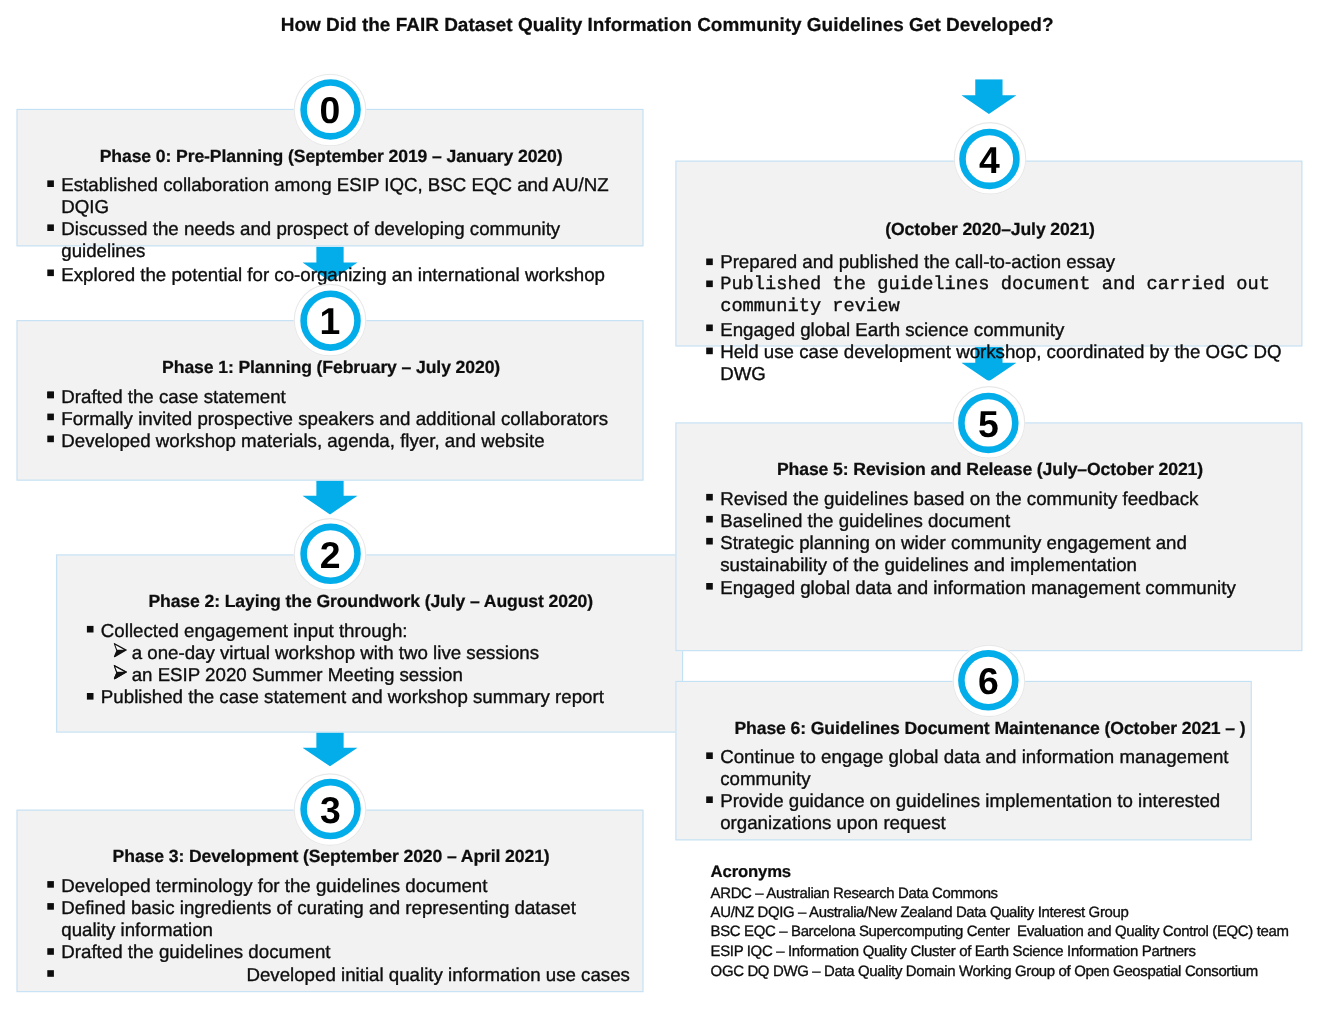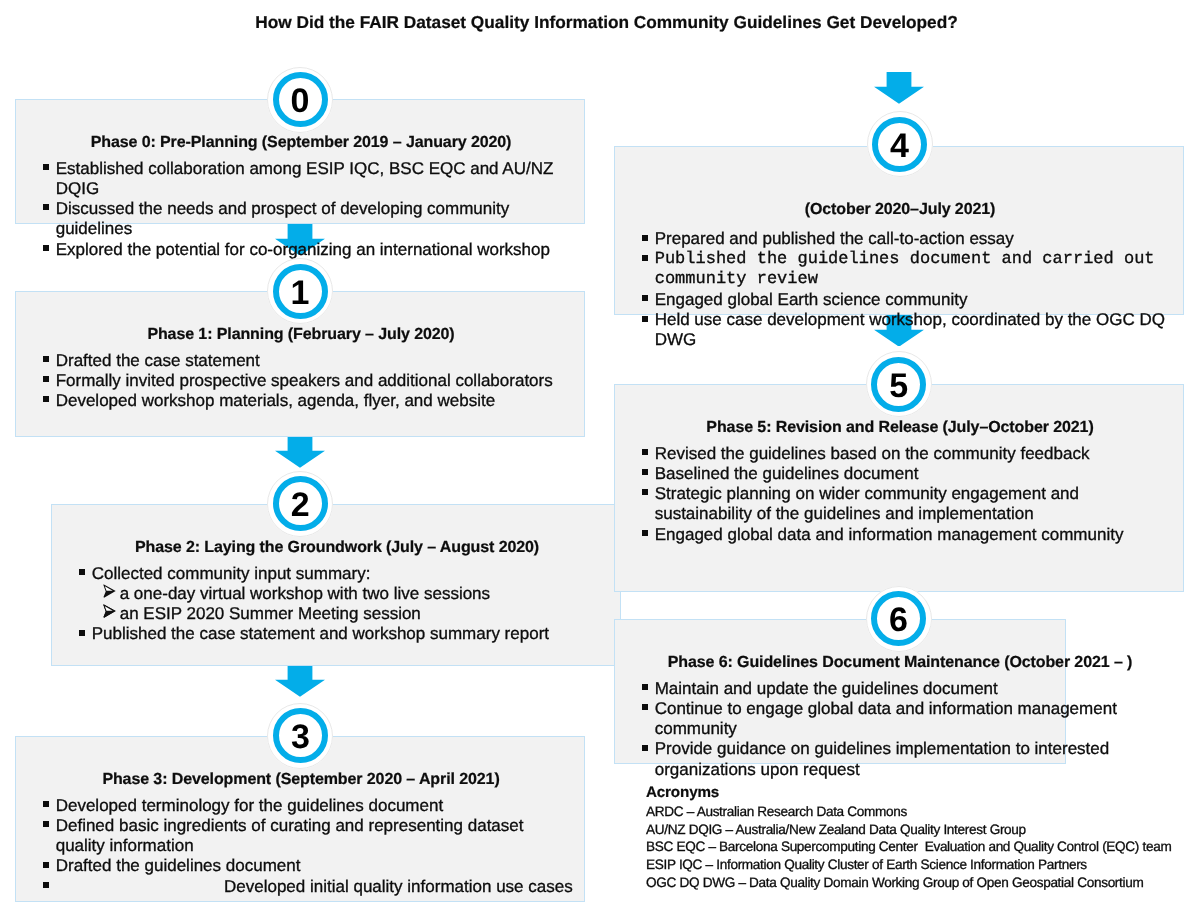--- a/index.html
+++ b/index.html
@@ -83,21 +83,21 @@
       <li style="padding-left:13px;"><span class="bsq" style="left:0.1px;top:5.4px;"></span></li>
       <li style="padding-left:13px;"><span class="bsq" style="left:0.1px;top:5.4px;"></span><span>Drafted the case statement</span></li>
       <li style="padding-left:13px;"><span class="bsq" style="left:0.1px;top:5.4px;"></span><span>Formally invited prospective speakers and additional collaborators</span></li>
       <li style="padding-left:13px;"><span class="bsq" style="left:0.1px;top:5.4px;"></span><span>Developed workshop materials, agenda, flyer, and website</span></li>
     </ul>
   </div>
 
   <div class="pbox" style="left:15px;top:504px;width:570px;height:162px;margin-left:36px;">
     <div class="ph-title" style="position:absolute;left:0;top:33.3px;width:570px;">Phase 2: Laying the Groundwork (July – August 2020)</div>
     <ul style="position:absolute;left:26.7px;top:58.7px;width:530px;">
-      <li style="padding-left:13px;"><span class="bsq" style="left:0.1px;top:5.4px;"></span><span>Collected community input summary:</span></li>
+      <li style="padding-left:13px;"><span class="bsq" style="left:0.1px;top:5.4px;"></span><span>Collected engagement input through:</span></li>
       <li style="padding-left:41px;"><svg class="arw" style="left:24.7px;top:-0.3px;" width="12.8" height="14.0" viewBox="0 0 11 12.2">
             <path d="M0.35 0.3 L11 6.05 L0.85 11.9 L0.35 11.25 L2.3 6.55 L0.35 1.05 Z" fill="#111"></path>
             <path d="M1.5 2.0 L8.4 5.85 L3.0 5.85 Z" fill="#ffffff"></path>
           </svg><span>a one-day virtual workshop with two live sessions</span></li>
       <li style="padding-left:41px;"><svg class="arw" style="left:24.7px;top:-0.3px;" width="12.8" height="14.0" viewBox="0 0 11 12.2">
             <path d="M0.35 0.3 L11 6.05 L0.85 11.9 L0.35 11.25 L2.3 6.55 L0.35 1.05 Z" fill="#111"></path>
             <path d="M1.5 2.0 L8.4 5.85 L3.0 5.85 Z" fill="#ffffff"></path>
           </svg></li>
       <li style="padding-left:41px;"><svg class="arw" style="left:24.7px;top:-0.3px;" width="12.8" height="14.0" viewBox="0 0 11 12.2">
             <path d="M0.35 0.3 L11 6.05 L0.85 11.9 L0.35 11.25 L2.3 6.55 L0.35 1.05 Z" fill="#111"></path>
@@ -130,24 +130,23 @@
   <div class="pbox" style="left:614px;top:384px;width:570px;height:208px;">
     <div class="ph-title" style="position:absolute;left:0;top:33.3px;width:570px;">Phase 5: Revision and Release (July–October 2021)</div>
     <ul style="position:absolute;left:26.7px;top:58.7px;width:530px;">
       <li style="padding-left:13px;"><span class="bsq" style="left:0.1px;top:5.4px;"></span><span>Revised the guidelines based on the community feedback</span></li>
       <li style="padding-left:13px;"><span class="bsq" style="left:0.1px;top:5.4px;"></span><span>Baselined the guidelines document</span></li>
       <li style="padding-left:13px;"><span class="bsq" style="left:0.1px;top:5.4px;"></span><span>Strategic planning on wider community engagement and sustainability of the guidelines and implementation</span></li>
       <li style="padding-left:13px;"><span class="bsq" style="left:0.1px;top:5.4px;"></span><span>Engaged global data and information management community</span></li>
     </ul>
   </div>
 
-  <div class="pbox" style="left:614px;top:619px;width:452px;height:145px;">
+  <div class="pbox" style="left:614px;top:619px;width:524px;height:145px;">
     <div class="ph-title" style="position:absolute;left:0;top:33.3px;width:570px;">Phase 6: Guidelines Document Maintenance (October 2021 – )</div>
     <ul style="position:absolute;left:26.7px;top:58.7px;width:530px;">
-      <li style="padding-left:13px;"><span class="bsq" style="left:0.1px;top:5.4px;"></span><span>Maintain and update the guidelines document</span></li>
       <li style="padding-left:13px;"><span class="bsq" style="left:0.1px;top:5.4px;"></span><span>Continue to engage global data and information management community</span></li>
       <li style="padding-left:13px;"><span class="bsq" style="left:0.1px;top:5.4px;"></span><span>Provide guidance on guidelines implementation to interested organizations upon request</span></li>
     </ul>
   </div>
 
   <div class="badge" style="left:267px;top:66.6px;">
     <div class="outring"></div>
     <div class="ring"></div>
     <div class="num">0</div>
   </div>

